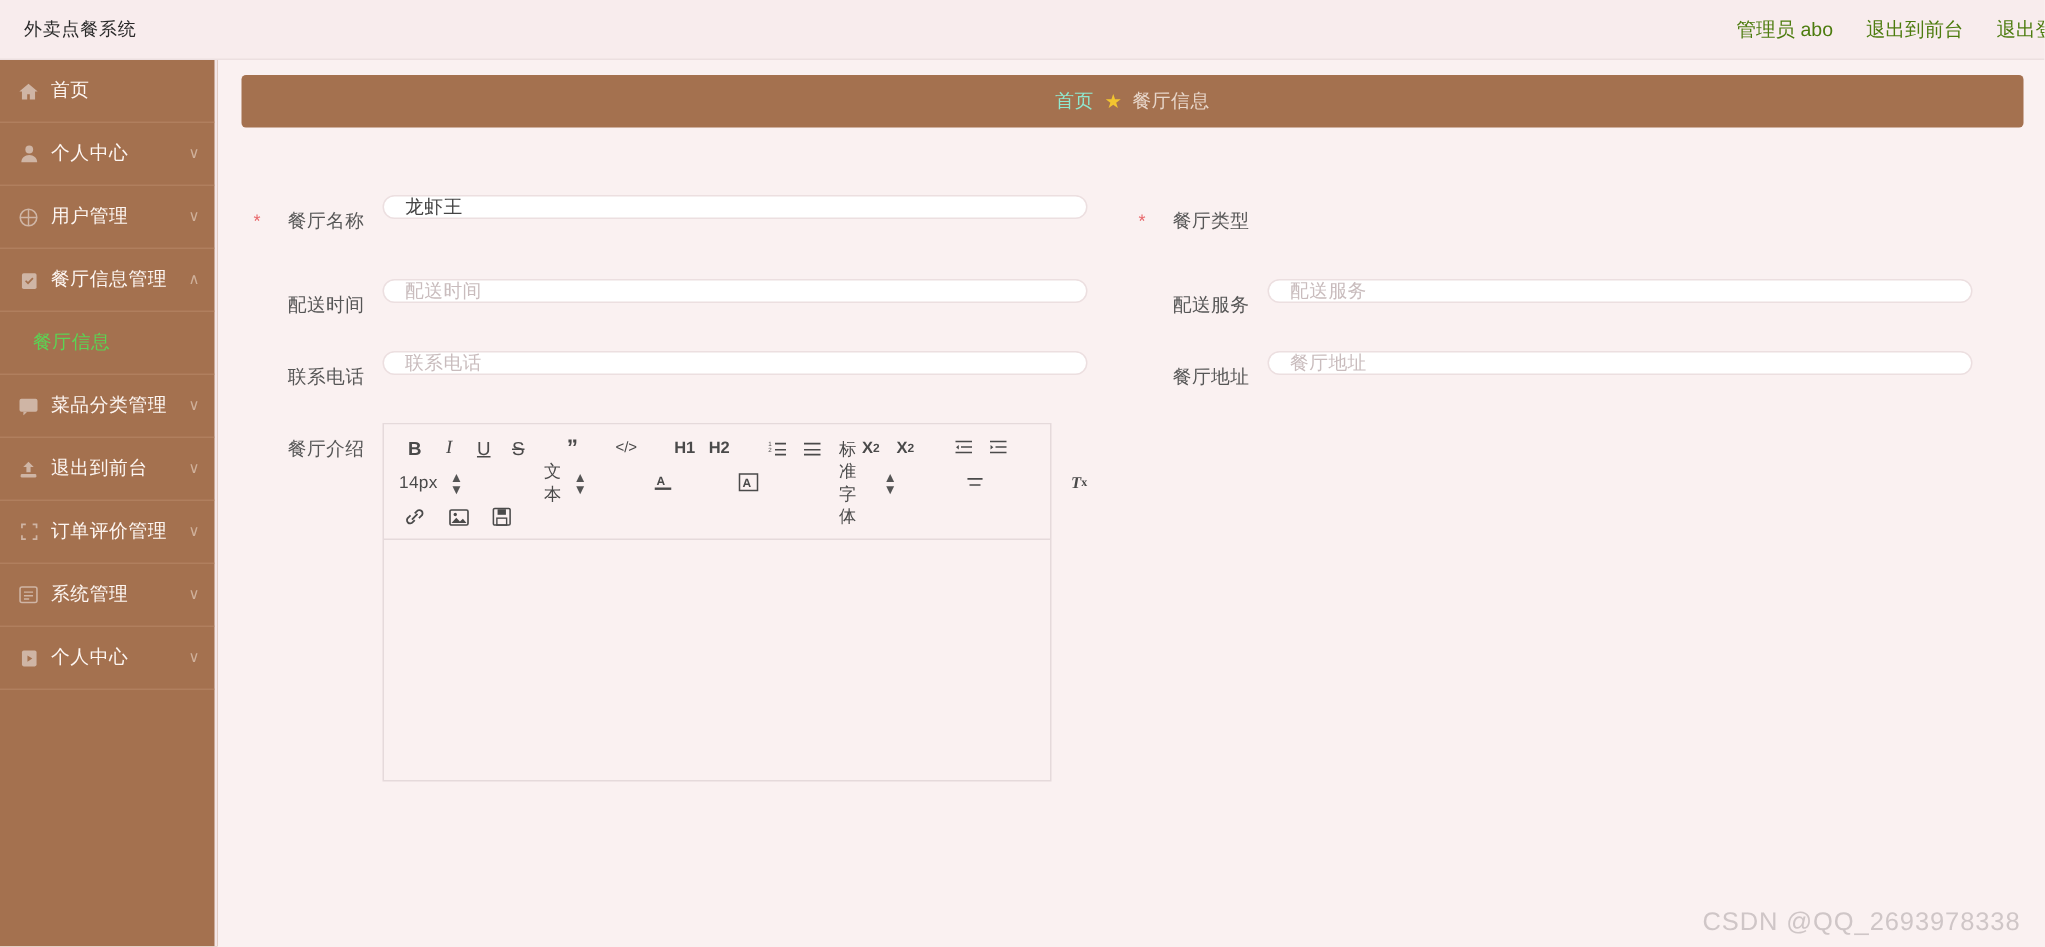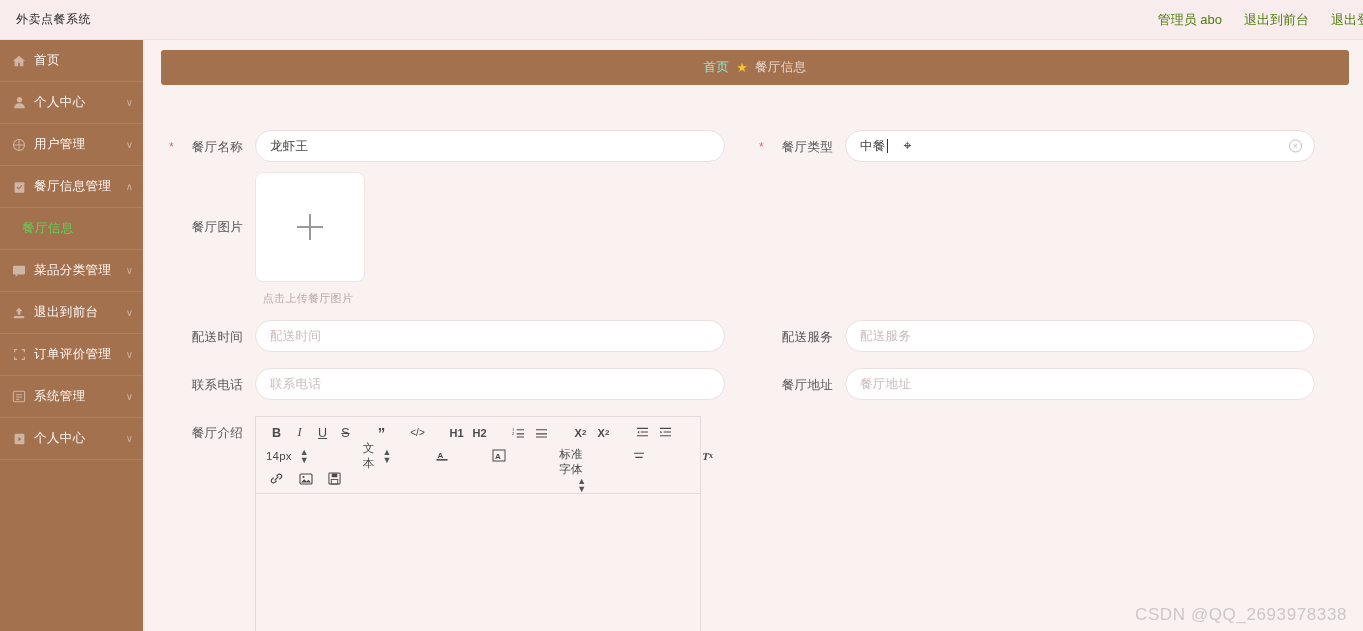--- a/index.html
+++ b/index.html
@@ -118,21 +118,21 @@
   .f-label.req::before {
     content: "*";
     color: #e8686b;
     position: absolute; left: 4px; top: 0;
     font-size: 12px; line-height: 34px;
   }
   .f-ctrl { flex: 1 1 auto; padding-left: 12px; padding-right: 30px; }
 
   .inp {
     position: relative;
-    height: 32px;
+    height: 16px;
     background: #ffffff;
     border: 1px solid #ecdfe0;
     border-radius: 16px;
     display: flex; align-items: center;
     padding: 0 14px;
     font-size: 12.5px;
   }
   .inp .val { color: #444; letter-spacing: .3px; }
   .inp .ph  { color: #c9bcbd; letter-spacing: .3px; }
   .caret {
@@ -353,41 +353,24 @@
         <div class="form-col">
           <div class="f-label req">餐厅名称</div>
           <div class="f-ctrl">
             <div class="inp">
               <span class="val">龙虾王</span>
             </div>
           </div>
         </div>
         <div class="form-col">
           <div class="f-label req">餐厅类型</div>
-          <div class="f-ctrl">
-            <div class="inp">
-              <span class="val">中餐</span>
-              <span class="caret"></span>
-              <span class="ibeam">⌖</span>
-              <span class="clear-icon">×</span>
-            </div>
-          </div>
         </div>
       </div>
 
       <div class="form-row" style="margin-top:8px;">
-        <div class="form-col">
-          <div class="f-label" style="line-height:110px;">餐厅图片</div>
-          <div class="upload-wrap">
-            <div class="upload-box">
-              <span class="plus"></span>
-            </div>
-            <div class="upload-hint">点击上传餐厅图片</div>
-          </div>
-        </div>
         <div class="form-col"></div>
       </div>
 
       <div class="form-row" style="margin-top:14px;">
         <div class="form-col">
           <div class="f-label">配送时间</div>
           <div class="f-ctrl">
             <div class="inp">
               <span class="ph">配送时间</span>
             </div>
@@ -479,21 +462,21 @@
                       <text x="2.6" y="8.6" font-size="8" font-weight="bold" fill="#4a4a4a">A</text>
                       <rect x="1.5" y="10" width="11" height="1.6" fill="#4a4a4a"></rect>
                     </svg>
                 </span>
                 <span class="ebtn" style="margin-left:6px;">
                   <svg width="14" height="13" viewBox="0 0 14 13">
                       <rect x="1" y="1" width="12" height="11" fill="none" stroke="#4a4a4a" stroke-width="1"></rect>
                       <text x="3" y="9.6" font-size="8" font-weight="bold" fill="#4a4a4a">A</text>
                     </svg>
                 </span>
-                <span class="sel" style="width:90px;margin-left:20px;flex-direction:column;">
+                <span class="sel" style="width:90px;margin-left:20px;">
                   <span class="sel-text">标准字体</span>
                   <span class="sel-arrows" style="margin-left:18px;">▲<br>▼</span>
                 </span>
                 <span class="ebtn" style="margin-left:14px;">
                   <svg width="14" height="11" viewBox="0 0 14 12">
                       <path d="M1.5 3.5h11M3 8h8" stroke="#4a4a4a" stroke-width="1.2"></path>
                     </svg>
                 </span>
                 <span class="ebtn" style="margin-left:18px;font-style:italic;font-weight:bold;font-size:11px;font-family:'Liberation Serif',serif;">T<sub style="font-size:8px;font-style:normal;">x</sub></span>
               </div>

